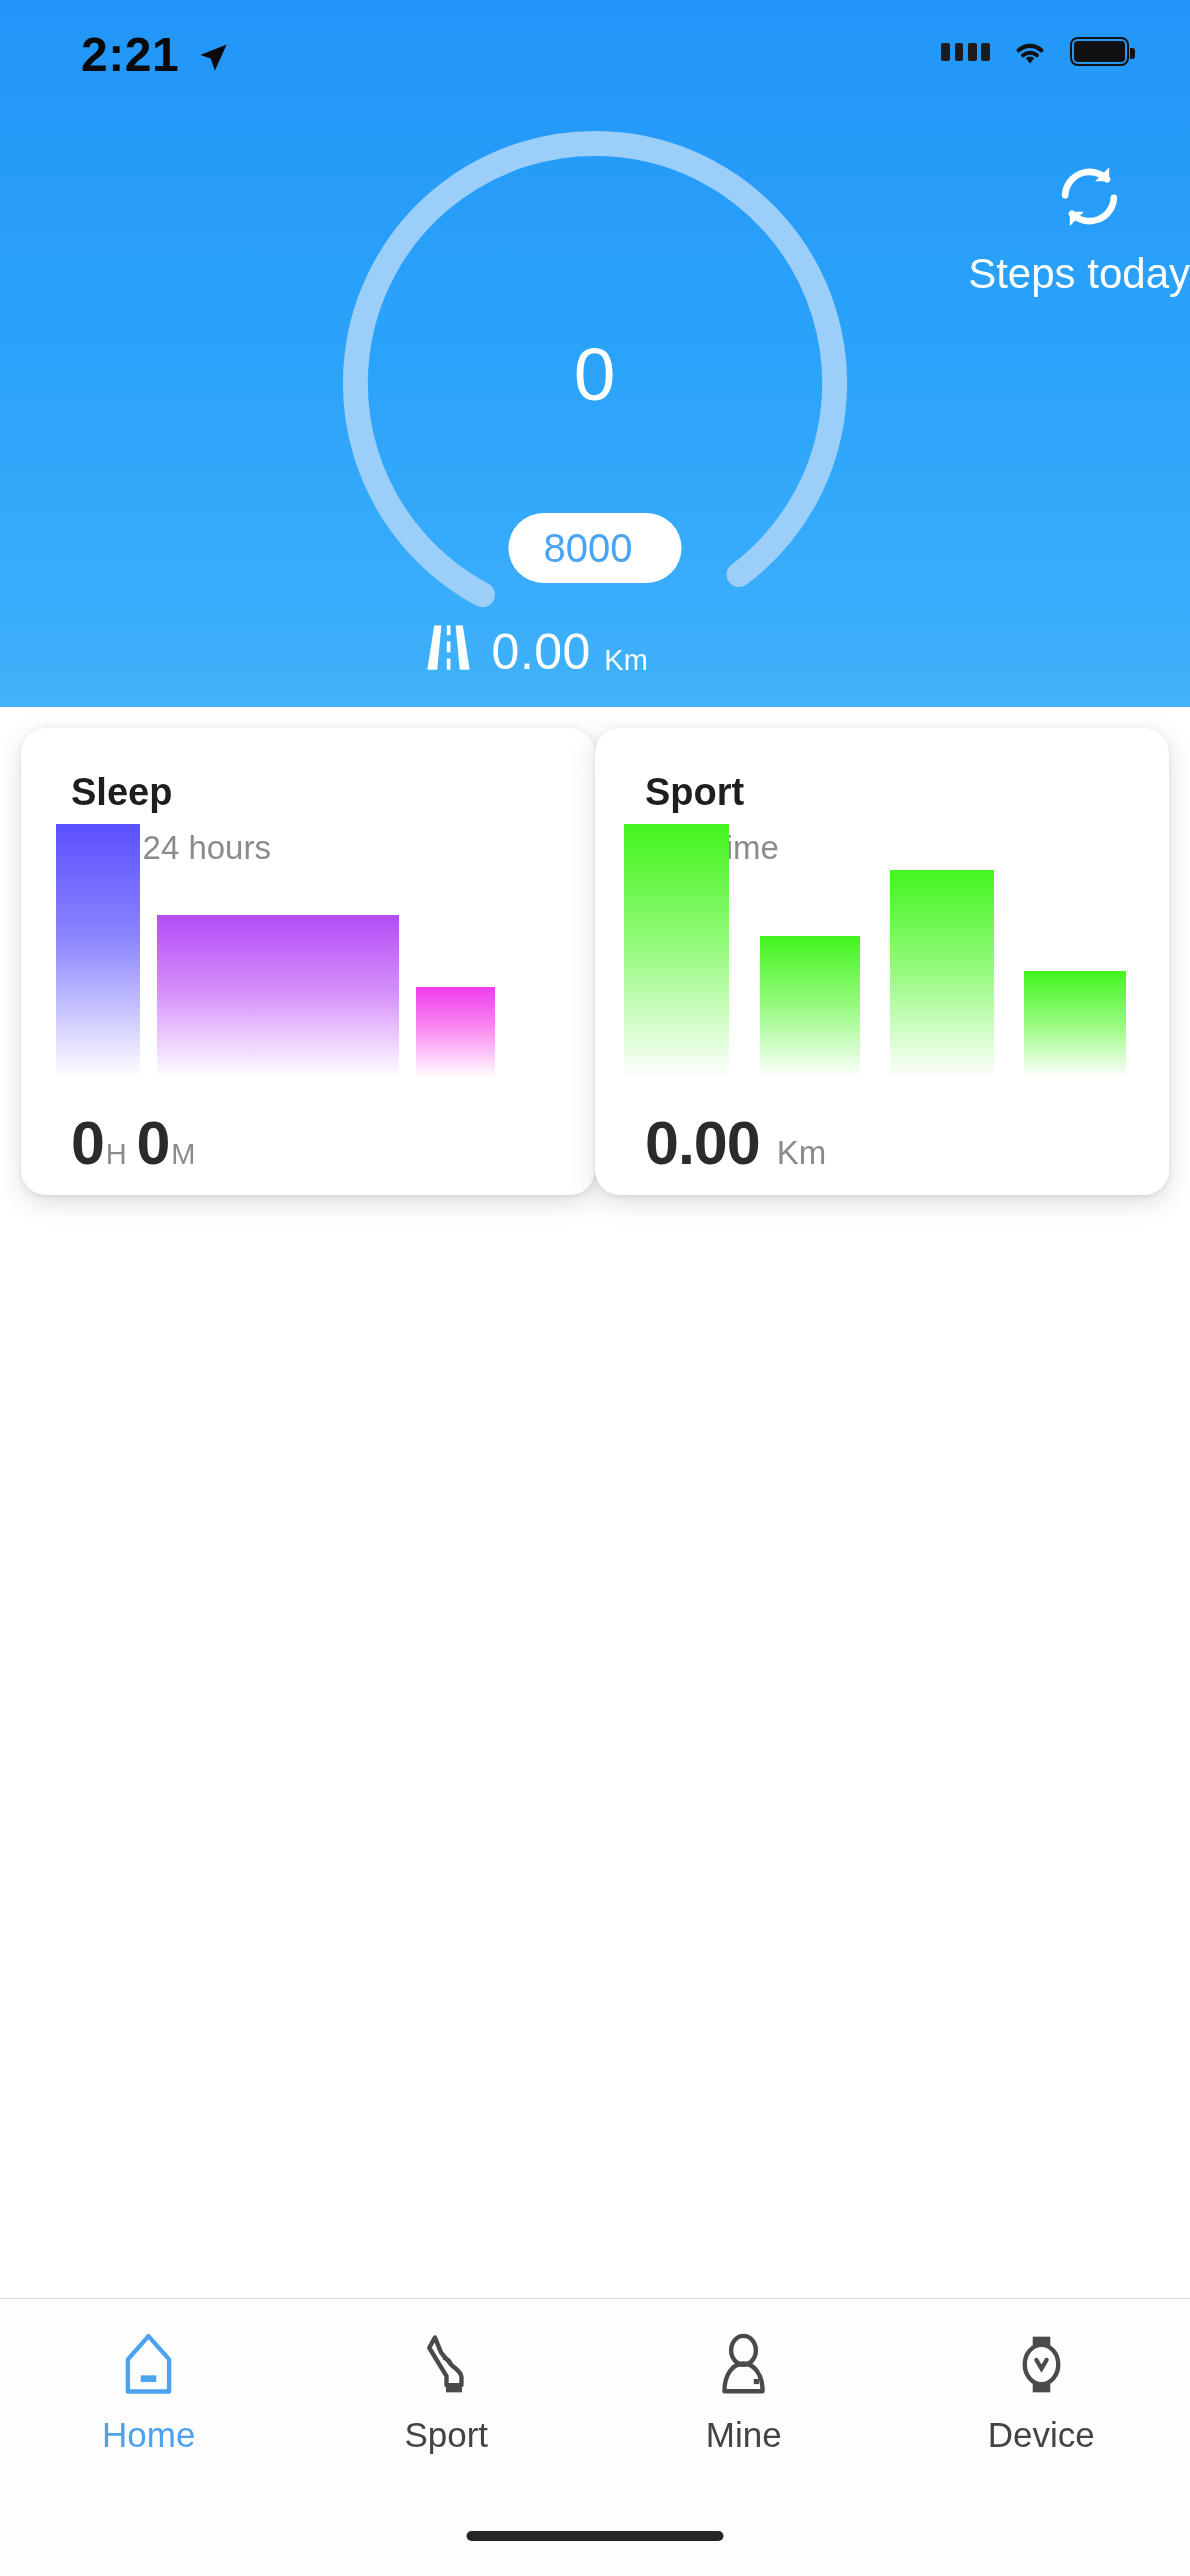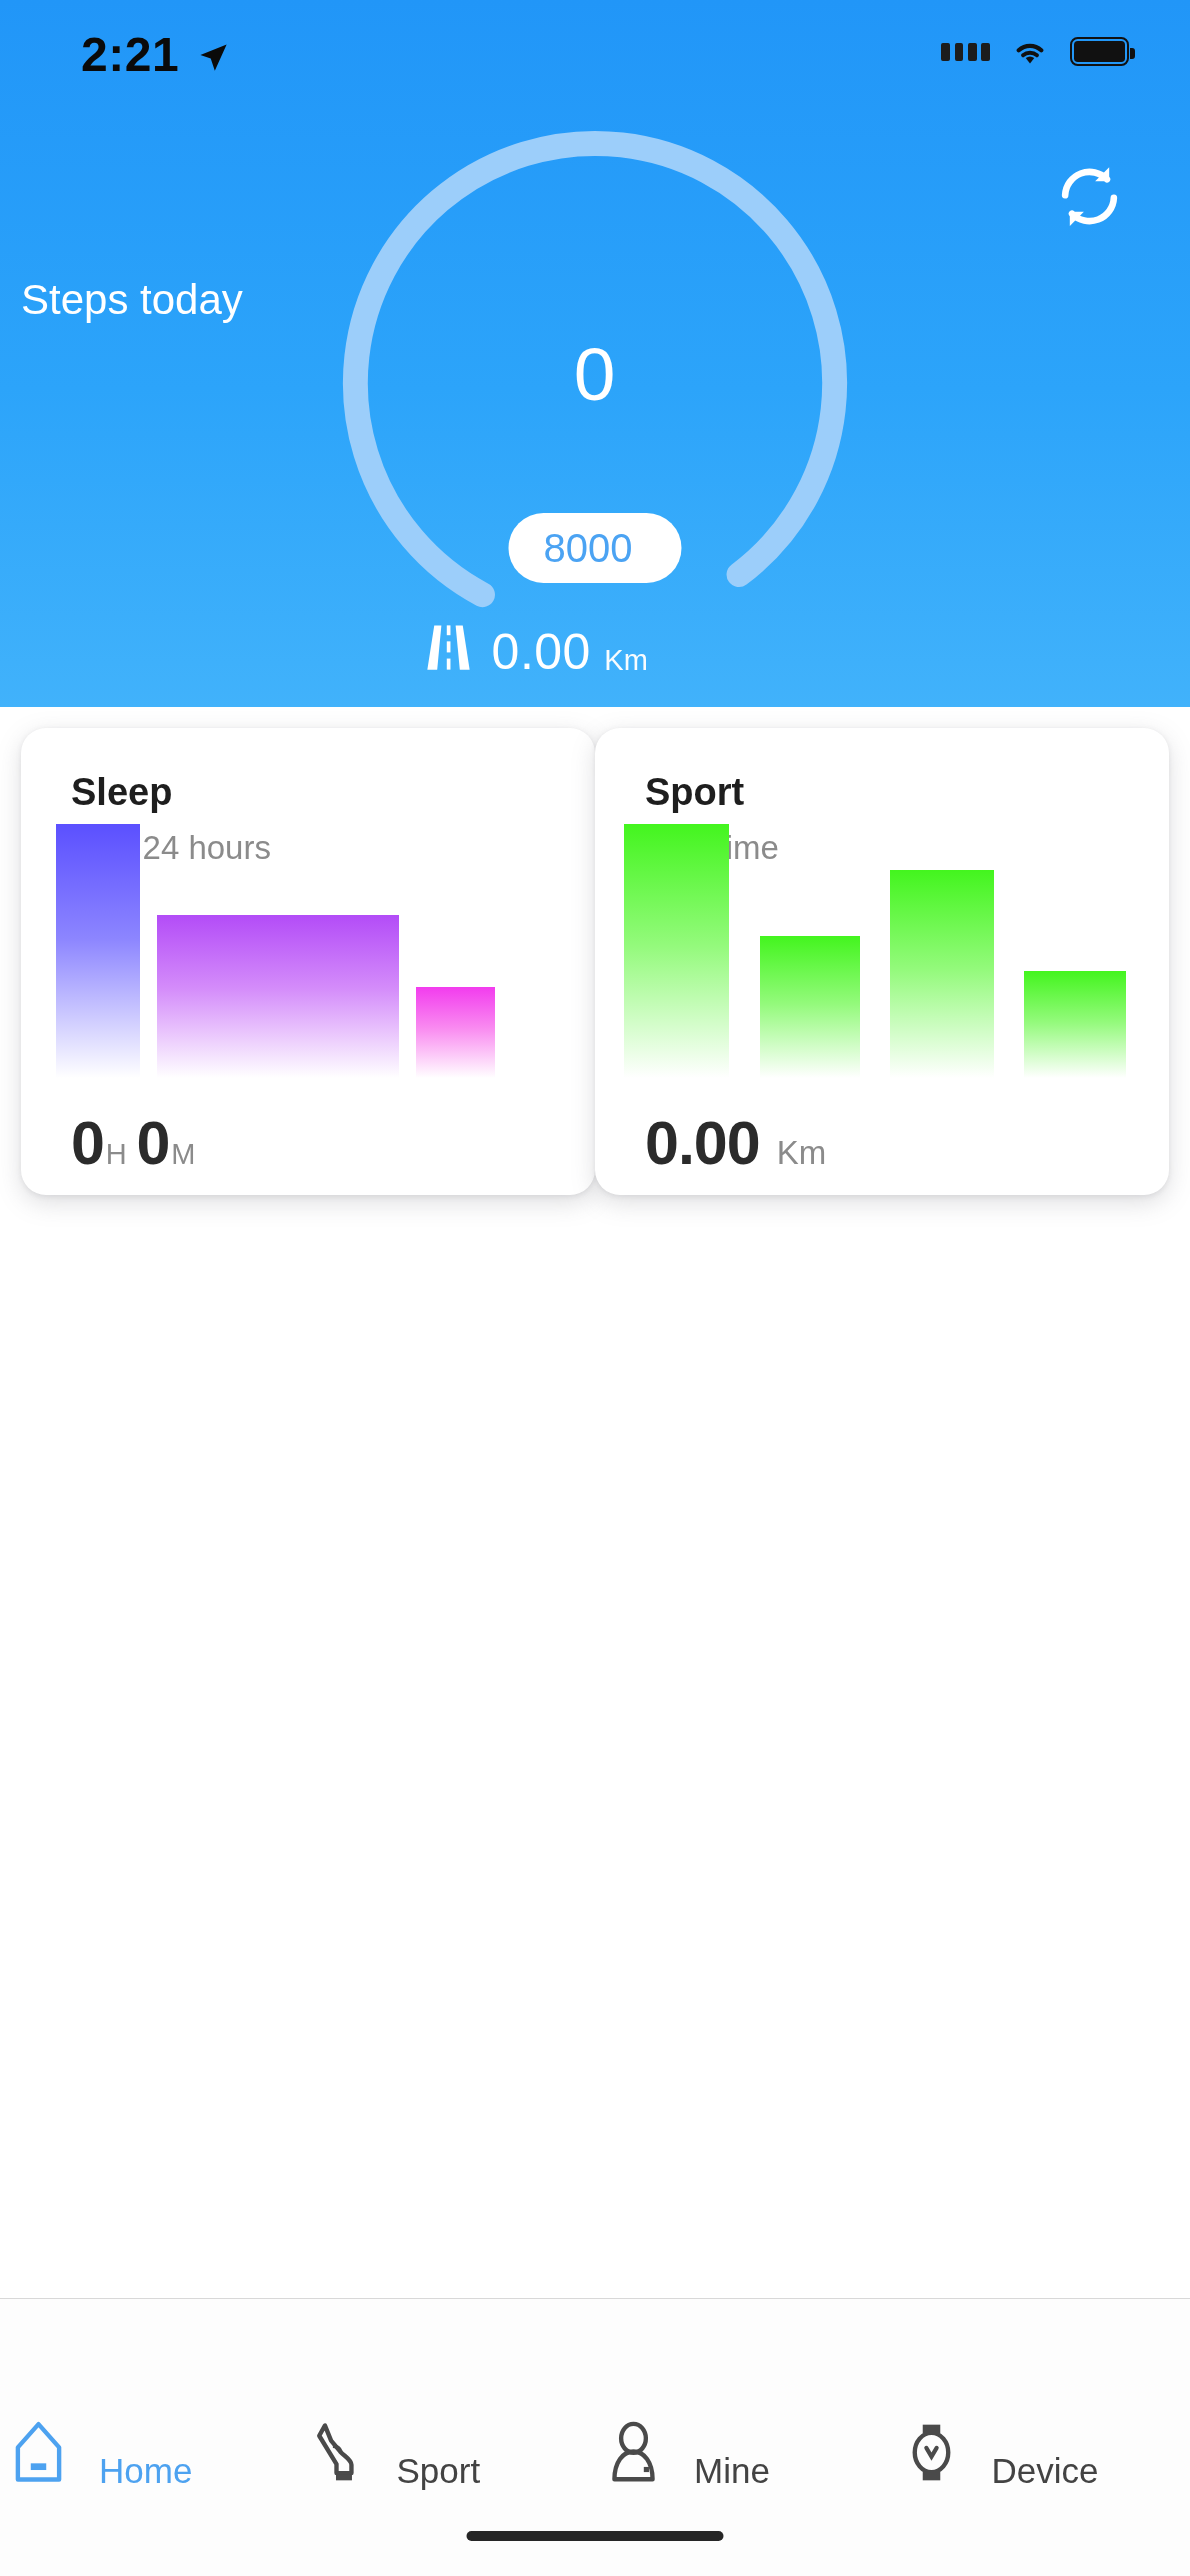--- a/index.html
+++ b/index.html
@@ -55,22 +55,22 @@
     cursor:pointer;
   }
 
   
   .ring-wrap {
     position:absolute; left:202px; top:105px; width:289px; height:289px;
   }
   .ring-wrap svg { display:block; }
 
   .steps-label {
-    position:absolute; left:0; right:0; top:276px;
-    text-align:left; color:#fff; font-size:42px; font-weight:400;padding-left:21px;
+    position:absolute; left:0; right:0; top:250px;
+    text-align:right; color:#fff; font-size:42px; font-weight:400;
   }
   .steps-value {
     position:absolute; left:0; right:0; top:331px;
     text-align:center; color:#fff; font-size:75px; font-weight:400;
     letter-spacing:1px;
   }
   .goal-pill {
     position:absolute; left:50%; top:513px; transform:translateX(-50%);
     min-width:173px; padding:12.5px 35px;
     background:#fff; border-radius:38px;
@@ -135,22 +135,22 @@
   .cf-unit.tight { padding-left:1.9px; padding-right:9.6px; font-size:29px; }
   .cf-unit.sp { padding-left:17px; }
 
   
   .tabbar {
     position:absolute; left:0; bottom:0; width:1190px; height:278px;
     background:#fdfdfd; border-top:1.9px solid #d8d8d8;
   }
   .tabs { display:flex; width:100%; height:192px; padding-top:27px; }
   .tab {
-    flex:1; display:flex; flex-direction:row; align-items:flex-end;
-    gap:22px; cursor:pointer;
+    flex:1; display:flex; flex-direction:column; align-items:center;
+    gap:12px; cursor:pointer;
   }
   .tab-icon { width:77px; height:77px; display:flex; align-items:center; justify-content:center; }
   .tab-label { font-size:35px; font-weight:400; color:#434343; }
   .tab.active .tab-label { color:#4DA2F0; }
 
   .home-indicator {
     position:absolute; left:50%; transform:translateX(-50%);
     bottom:35px; width:257px; height:10.5px; border-radius:6.7px; background:#262626;
   }
 </style>

